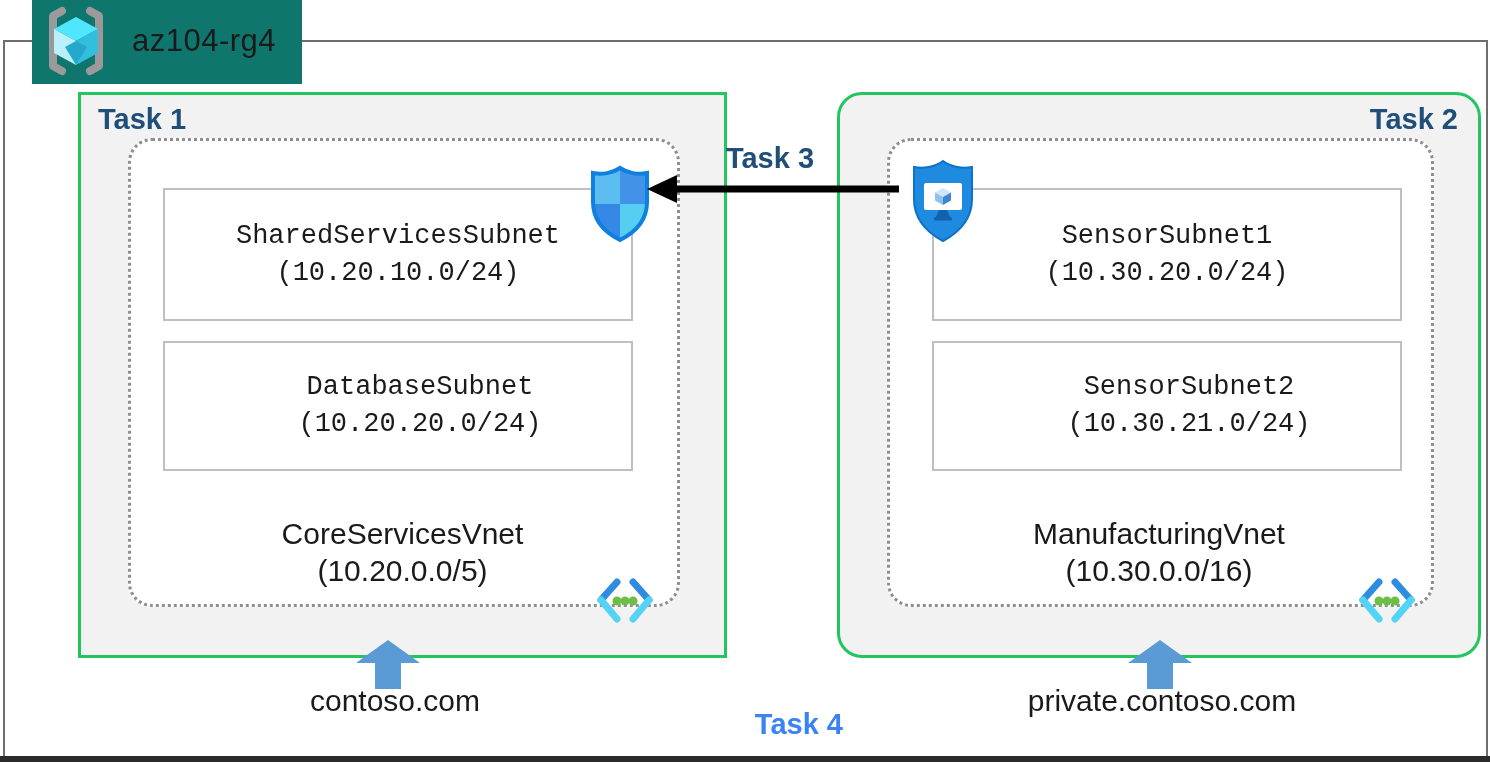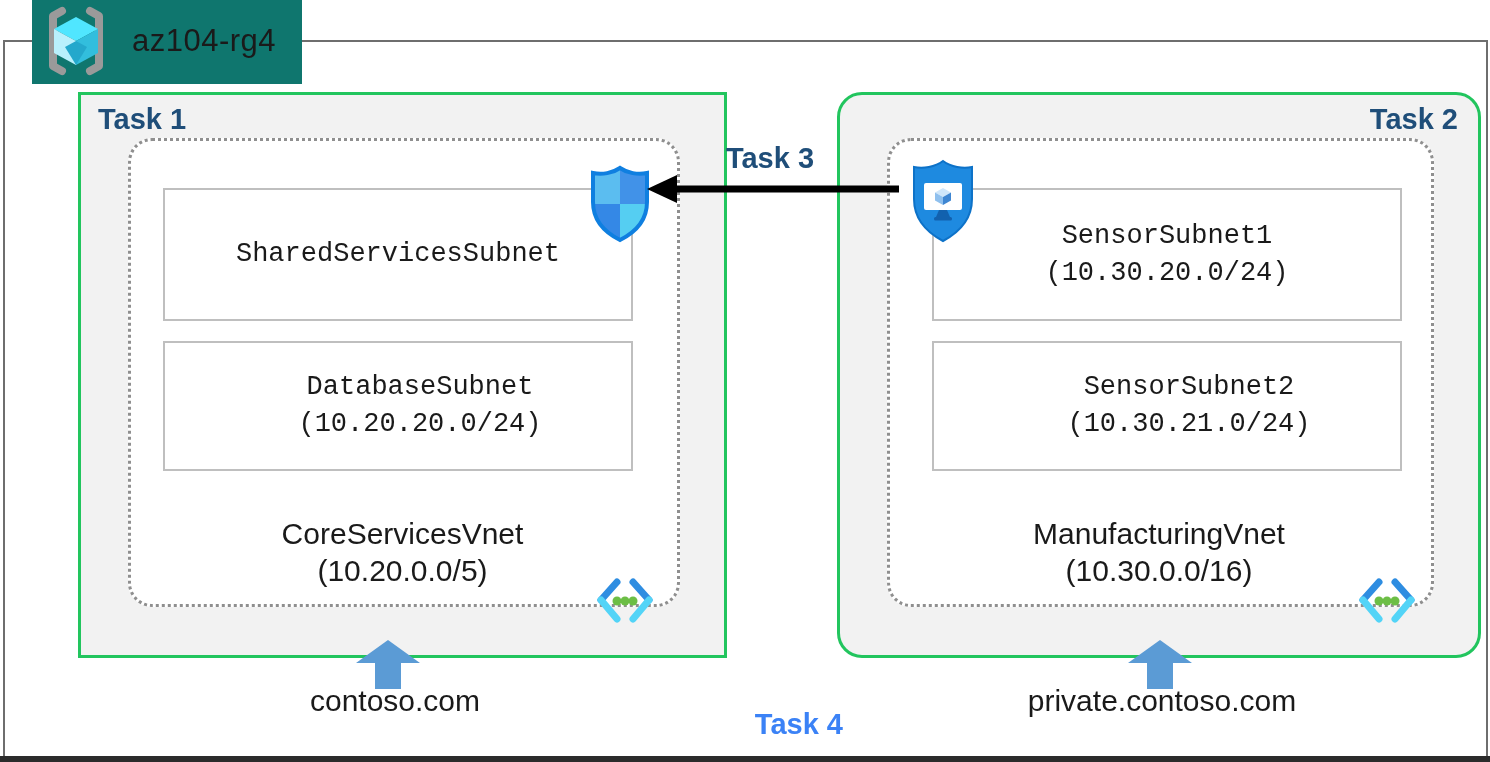--- a/index.html
+++ b/index.html
@@ -73,20 +73,21 @@
     </svg>
     <span class="rg-title">az104-rg4</span>
   </div>
 
   <div class="task-box left">
     <div class="task-label tl">Task 1</div>
     <div class="dashed-area"></div>
 
     <div class="subnet-box subnet-0">
       <span class="subnet-line">SharedServicesSubnet</span>
+      <span class="subnet-line">(10.20.10.0/24)</span>
     </div>
     <div class="subnet-box subnet-1">
       <span class="subnet-line">DatabaseSubnet</span>
       <span class="subnet-line">(10.20.20.0/24)</span>
     </div>
 
     <div class="vnet-label">
       <div class="vnet-line">CoreServicesVnet</div>
       <div class="vnet-line">(10.20.0.0/5)</div>
     </div>

